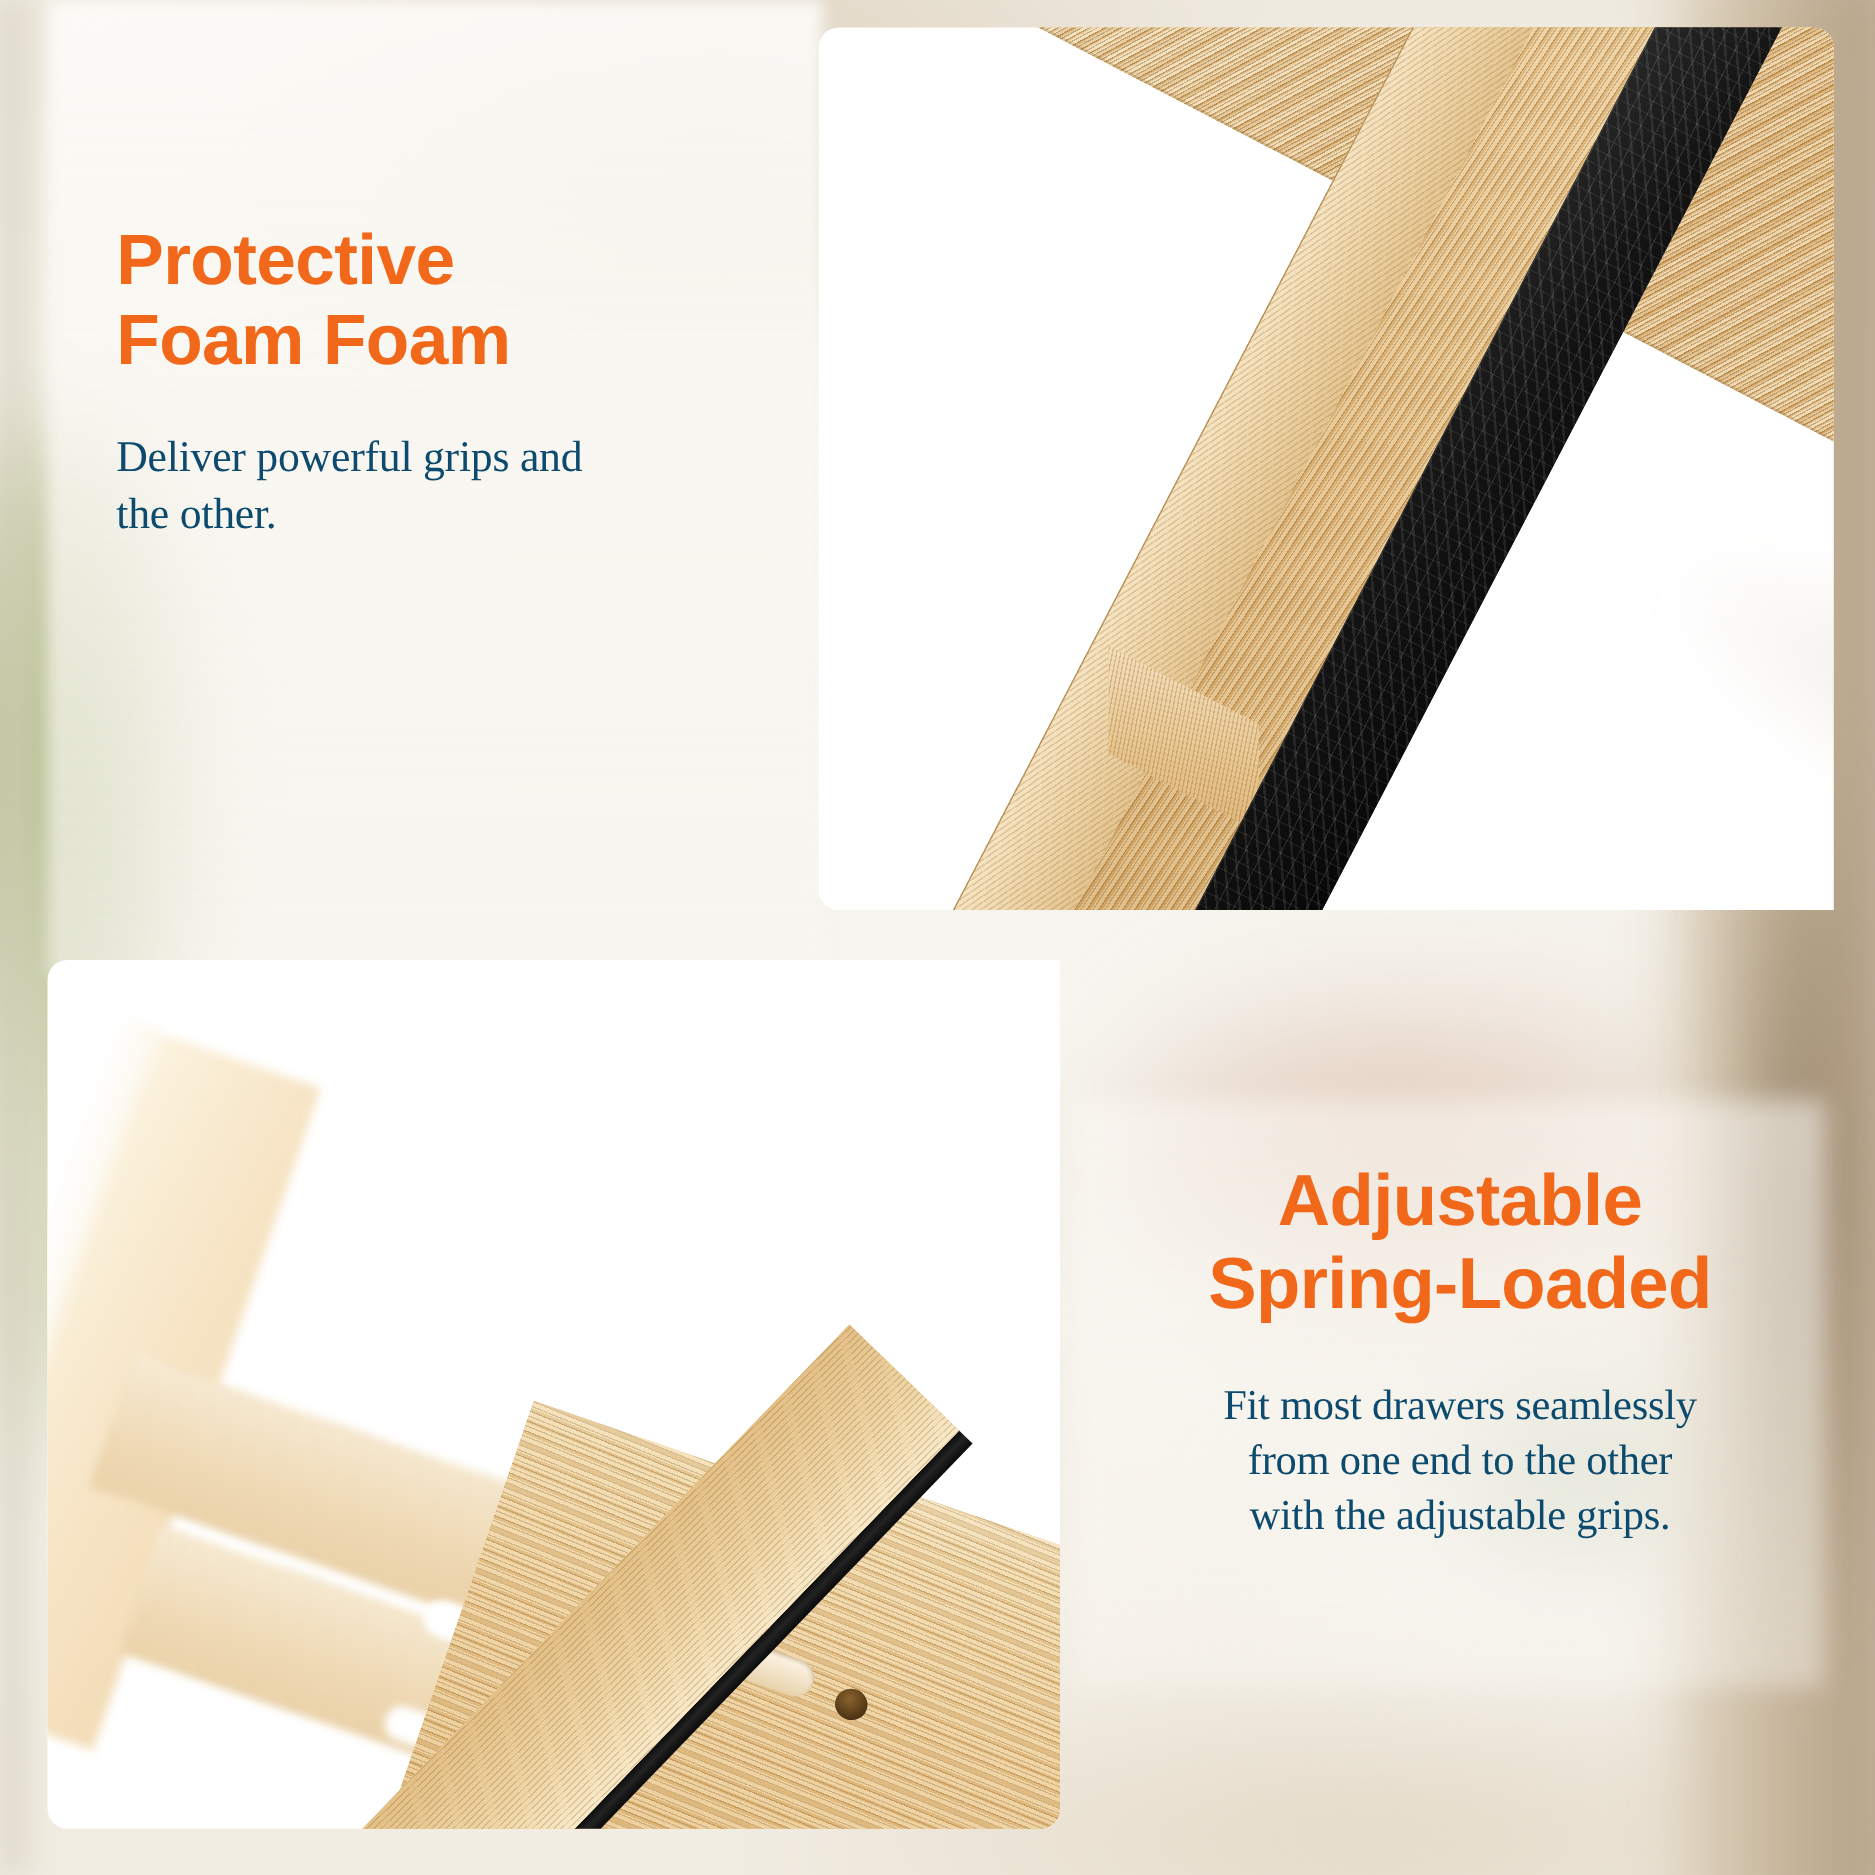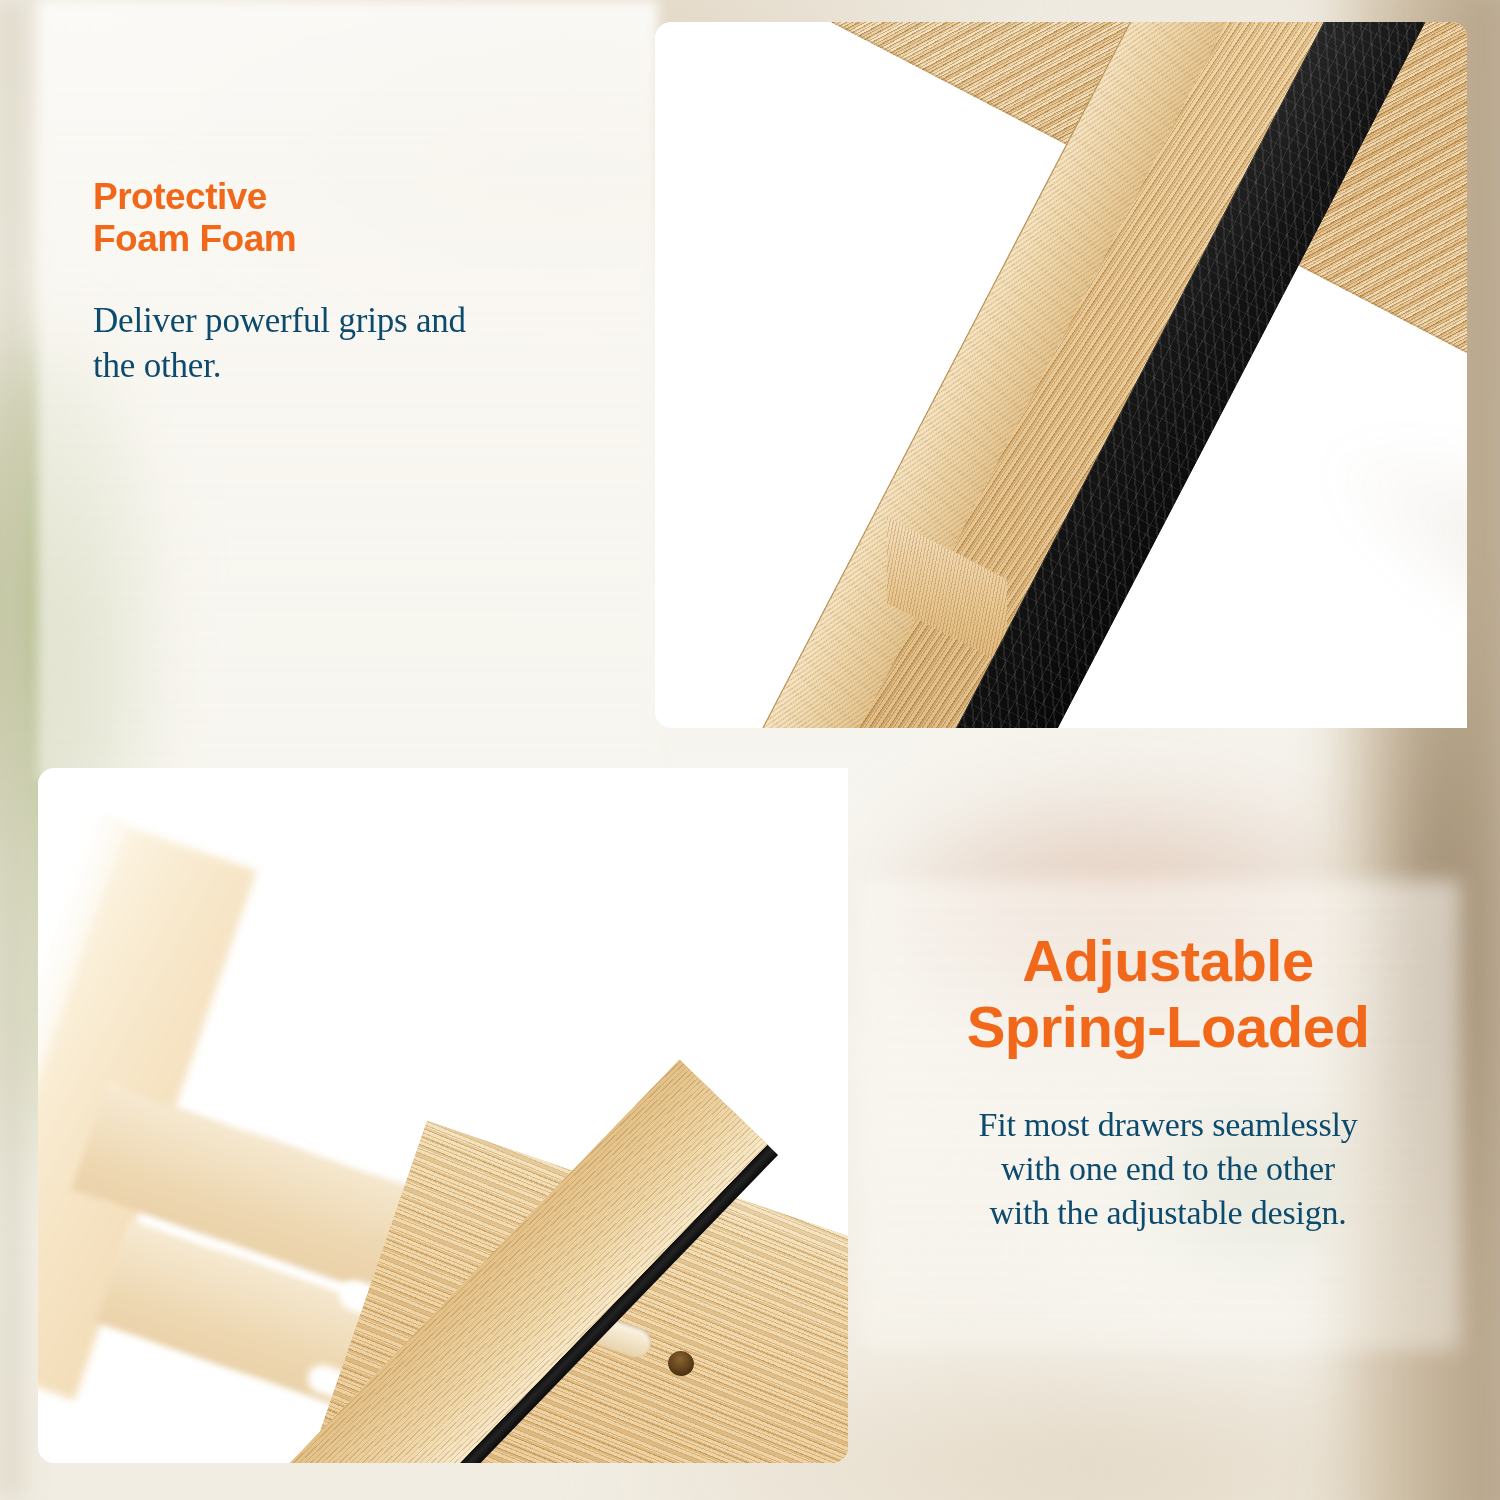--- a/index.html
+++ b/index.html
@@ -390,21 +390,21 @@
   }
 
   
   .copy { position: absolute; }
   #copy-top { left: 93px; top: 176px; width: 520px; }
   #copy-bottom { left: 903px; top: 928px; width: 530px; text-align: center; }
 
   .headline {
     color: #f2681a;
     font-weight: 700;
-    font-size: 37px;
+    font-size: 57px;
     line-height: 1.13;
     letter-spacing: -0.5px;
   }
   #copy-bottom .headline { font-size: 58px; }
 
   .body {
     color: #0c4a6e;
     font-size: 35px;
     line-height: 1.30;
     letter-spacing: -0.2px;
@@ -479,18 +479,18 @@
     </div>
   </div>
 
   <div class="copy" id="copy-bottom">
     <div class="headline">
       <div>Adjustable</div>
       <div>Spring-Loaded</div>
     </div>
     <div class="body">
       <div>Fit most drawers seamlessly</div>
-      <div>with one end to the other</div>
-      <div>with the adjustable design.</div>
+      <div>from one end to the other</div>
+      <div>with the adjustable grips.</div>
     </div>
   </div>
 
 </div>
 
 </body></html>

